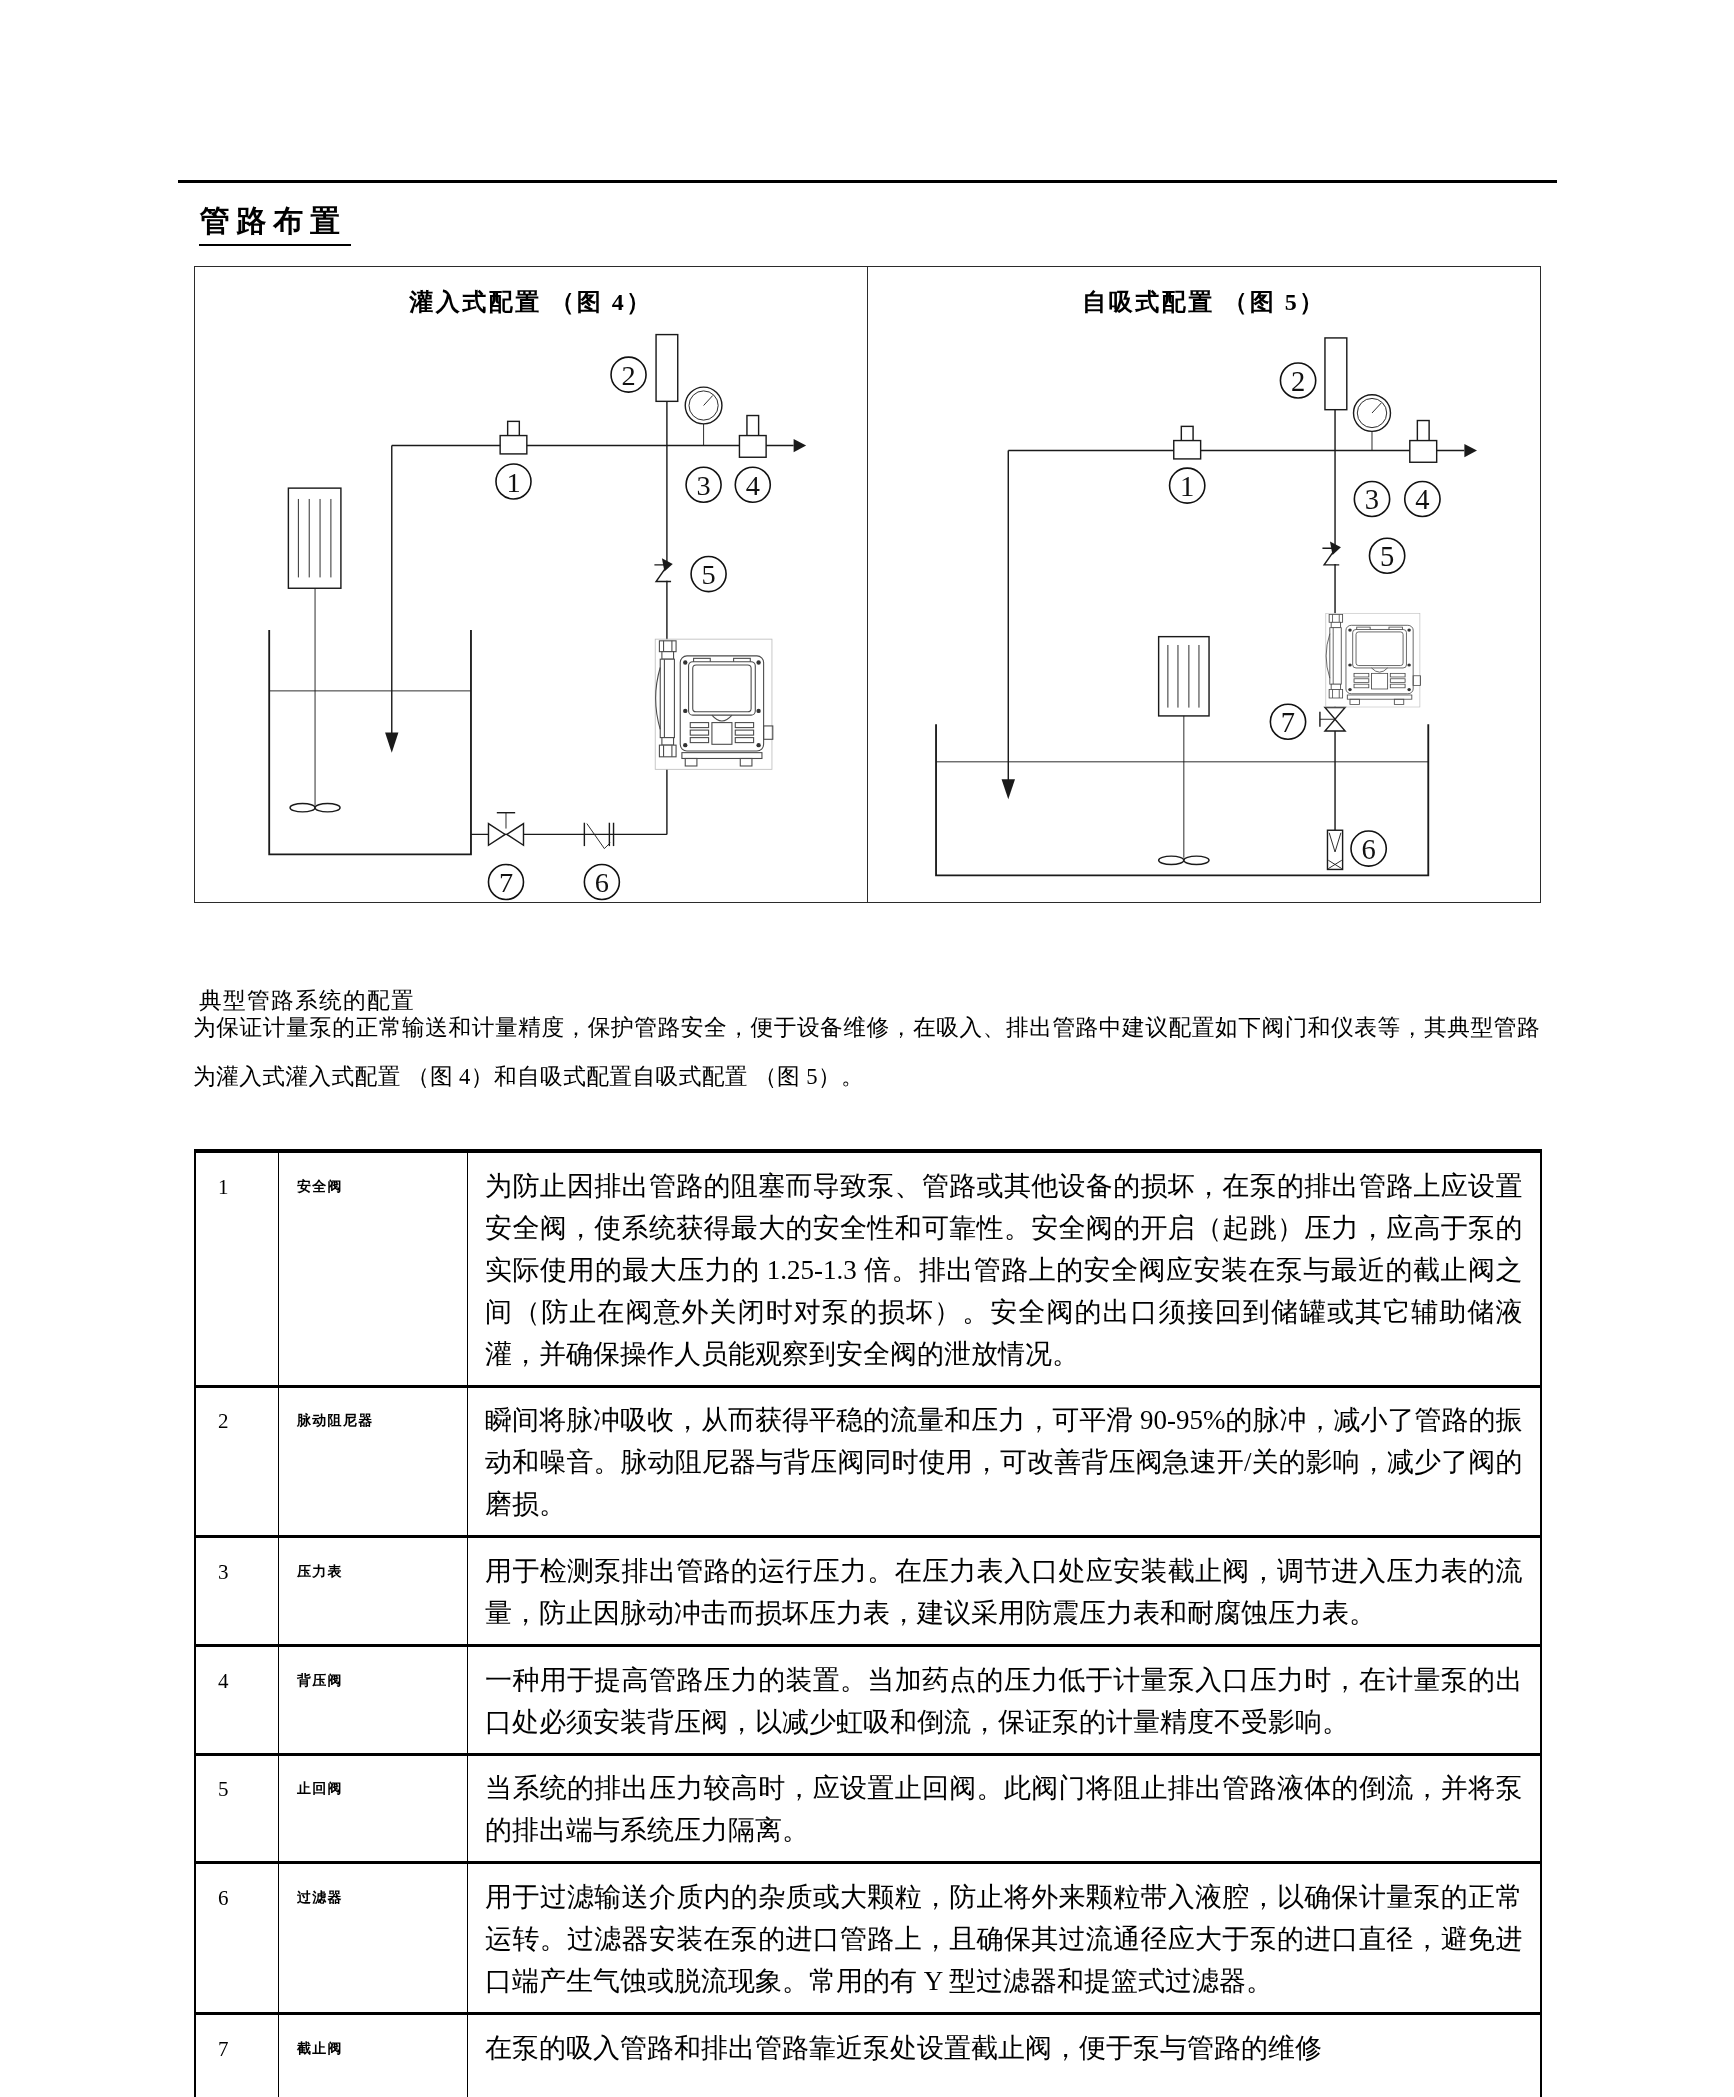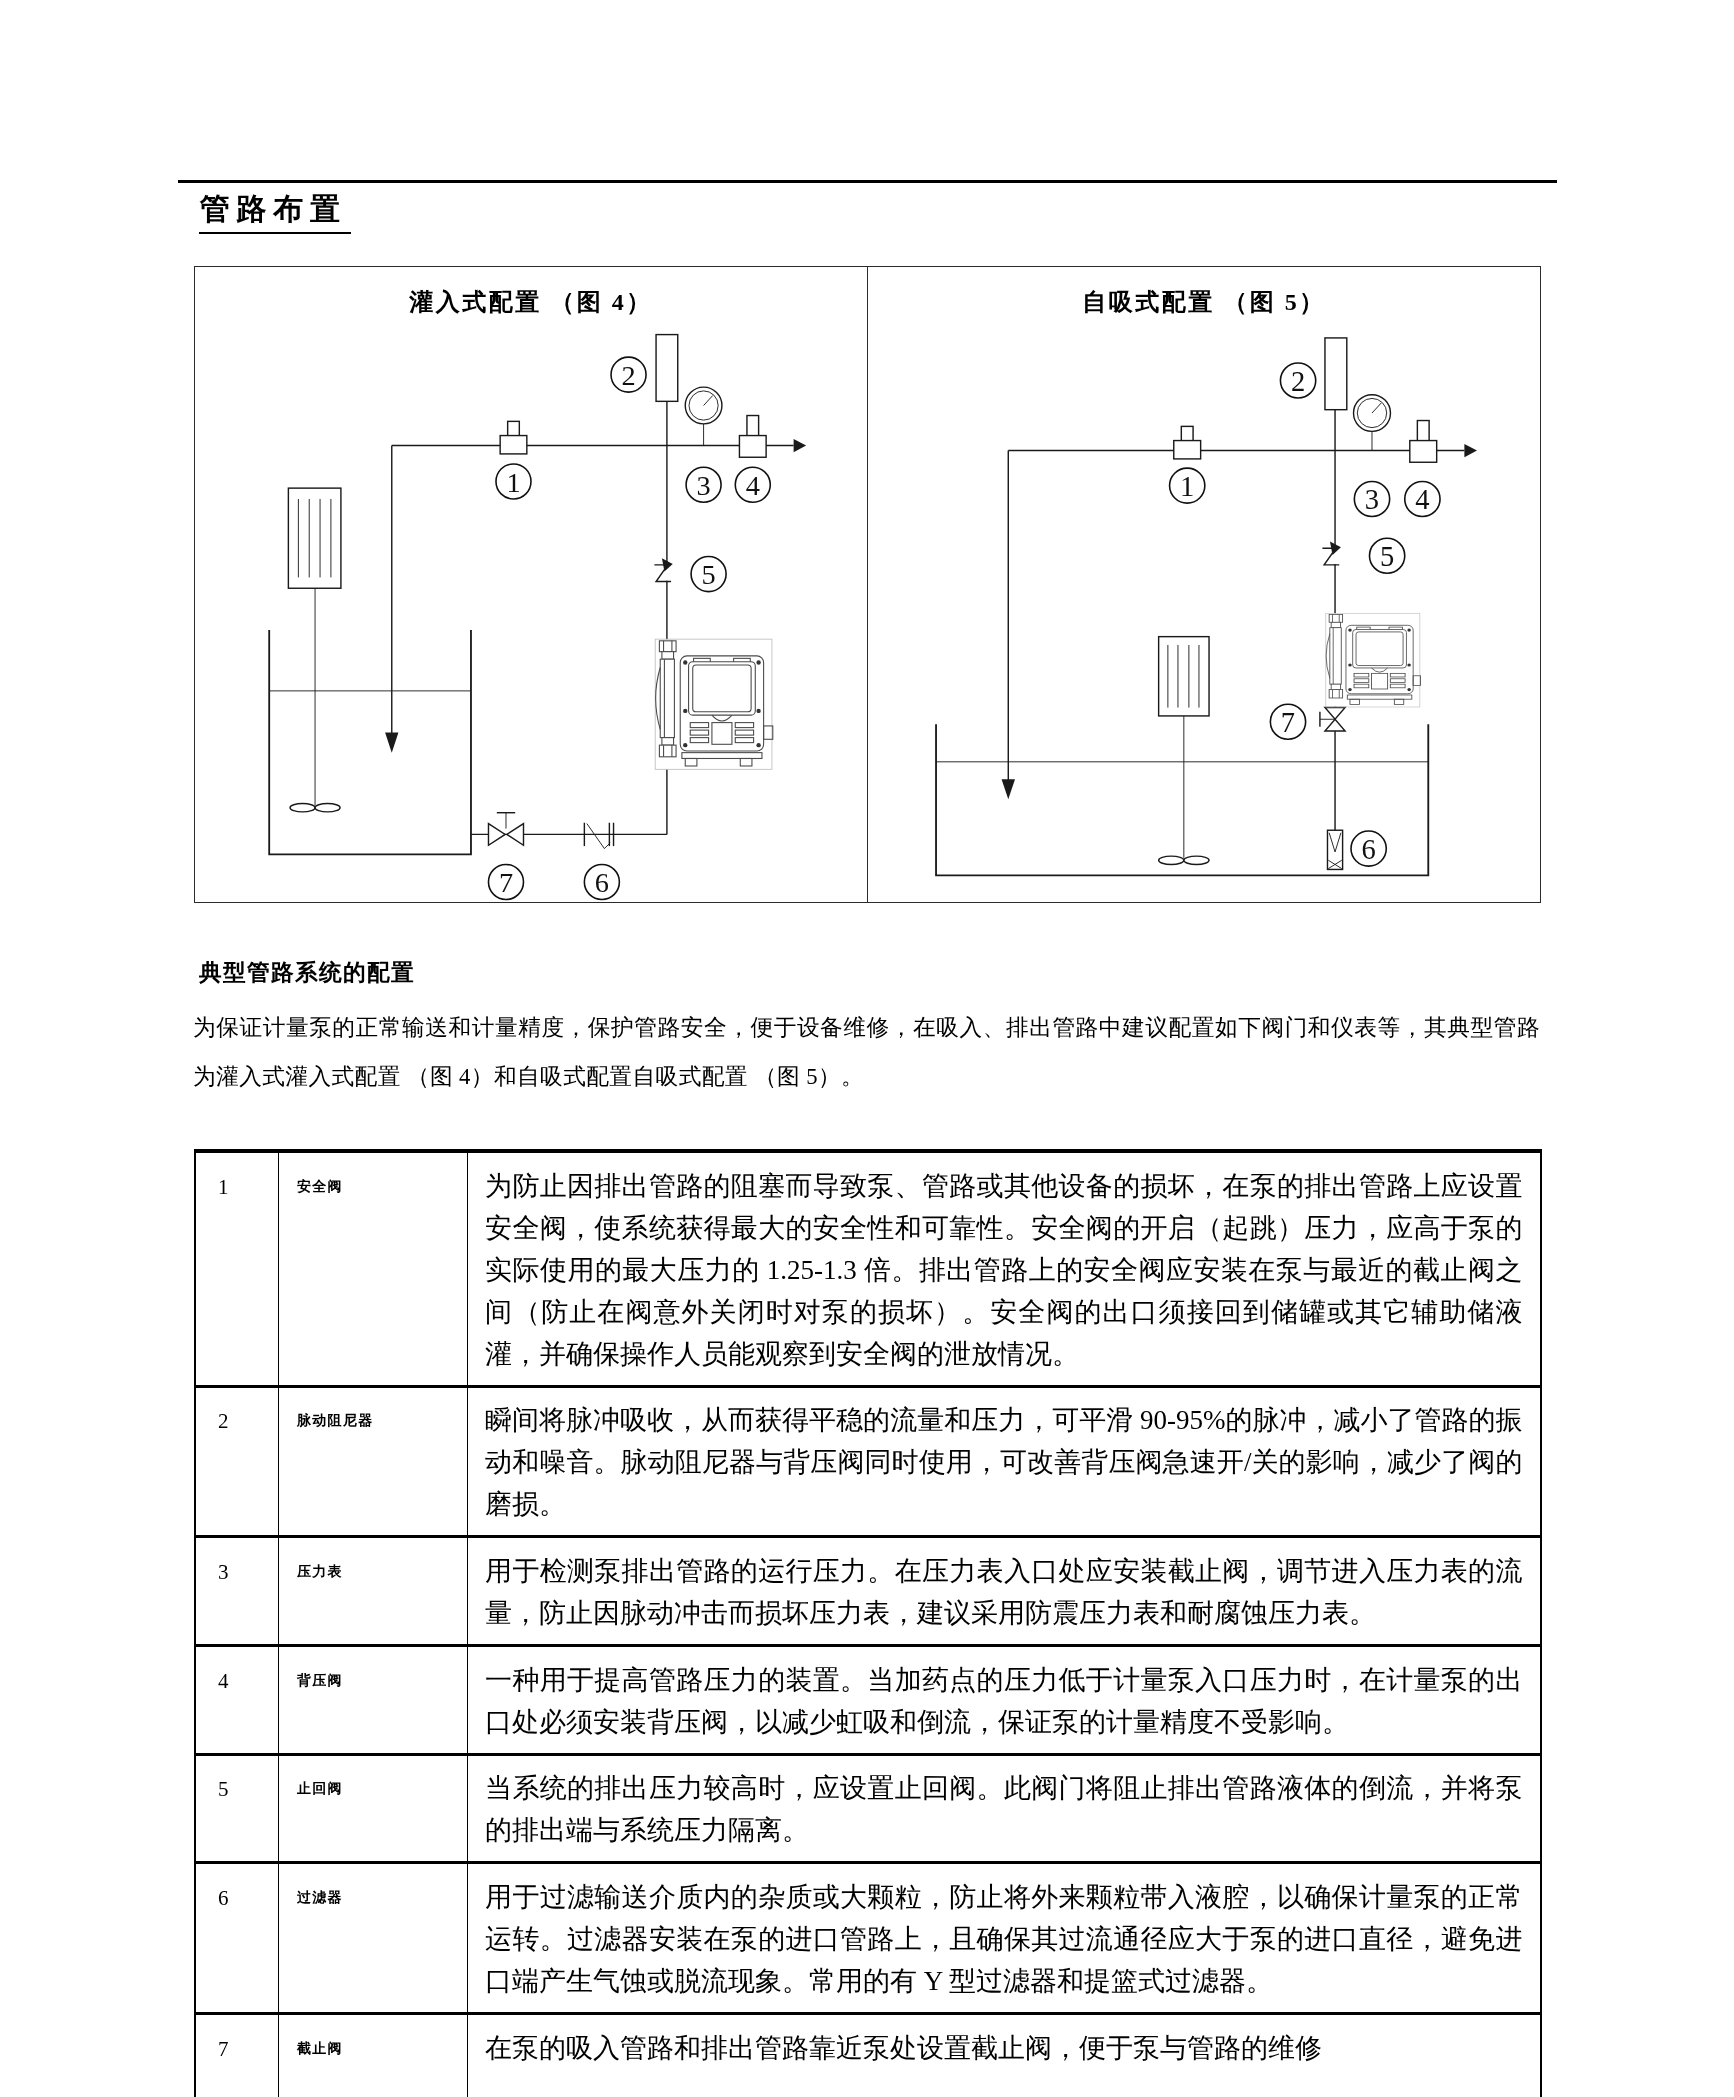--- a/index.html
+++ b/index.html
@@ -2,21 +2,21 @@
 <html style="font-size:6.7px"><head>
 <meta charset="utf-8">
 <style>
   html,body{margin:0;padding:0;background:#e8e8e8;}
   #page{
     position:relative;width:1734px;height:2453px;background:#ffffff;
     font-family:"Liberation Serif","DejaVu Serif",serif;color:#000;overflow:hidden;
   }
   .top-rule{position:absolute;left:178px;top:180px;width:1379px;height:3.4px;background:#000;}
   .doc-title{
-    position:absolute;left:199px;top:192px;font-size:30px;font-weight:bold;
+    position:absolute;left:199px;top:204px;font-size:30px;font-weight:bold;
     letter-spacing:6.7px;border-bottom:2.5px solid #000;padding:0 4.2px 5.9px 0.8px;line-height:1.15;
   }
   .fig-box{
     position:absolute;left:194px;top:266px;width:1347px;height:637px;
     border:1.3px solid #2b2b2b;display:flex;box-sizing:border-box;background:#fff;
   }
   .panel{position:relative;flex:1 1 50%;height:100%;}
   .panel.left{border-right:1.3px solid #2b2b2b;}
   .panel-title{
     position:absolute;top:18.5px;left:0;width:100%;text-align:center;
@@ -27,21 +27,21 @@
   svg .thin{stroke-width:1.1;}
   svg .tank{stroke:#1a1a1a;stroke-width:2.2;fill:none;}
   svg .comp{fill:#fff;stroke:#1a1a1a;stroke-width:1.7;}
   svg .ah{fill:#1a1a1a;stroke:none;}
   svg .callout circle{fill:#fff;stroke:#111;stroke-width:1.9;}
   svg .callout text{
     font-size:34px;text-anchor:middle;dominant-baseline:central;
     font-family:"Liberation Serif","DejaVu Serif",serif;fill:#111;
   }
   svg .pump{stroke:#4a4a4a;stroke-width:1.3;fill:none;}
-  .section-heading{position:absolute;left:199px;top:957px;font-size:22.7px;font-weight:bold;letter-spacing:1.3px;}
+  .section-heading{position:absolute;left:199px;top:985px;font-size:22.7px;font-weight:normal;letter-spacing:1.3px;}
   .lead-paragraph{
     position:absolute;left:193px;top:1003px;width:1347px;
     font-size:22.7px;line-height:49px;text-align:justify;letter-spacing:0.4px;
   }
   .spec-table{position:absolute;left:194px;top:1149px;width:1348px;}
   .spec-table table{
     width:100%;border-collapse:collapse;table-layout:fixed;
     border:2.1px solid #000;border-top-width:4.2px;border-bottom-width:4.2px;
   }
   .spec-table td{border:1.7px solid #000;vertical-align:top;box-sizing:border-box;}

